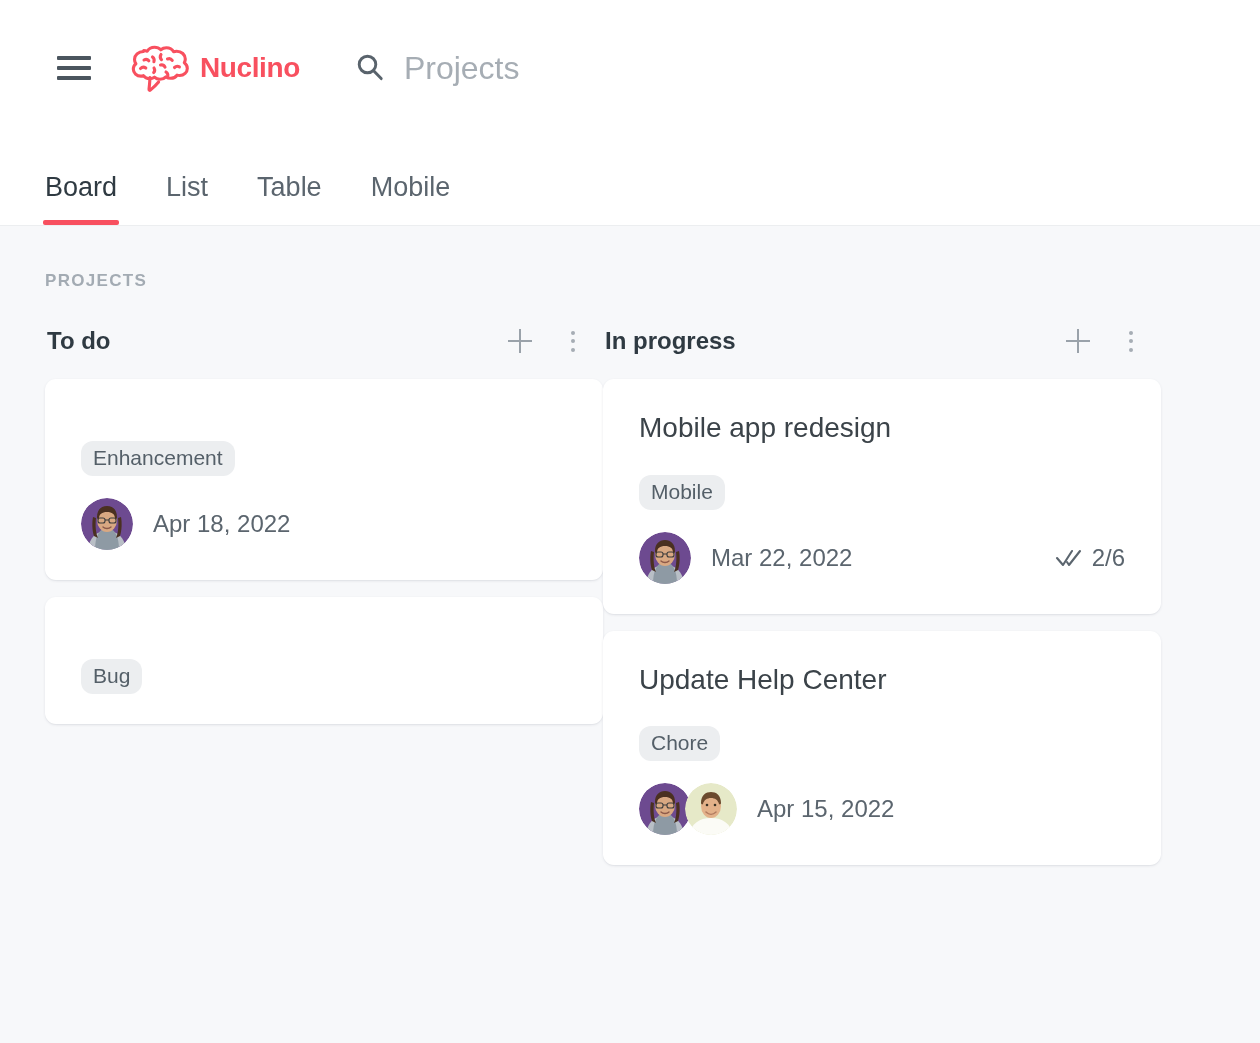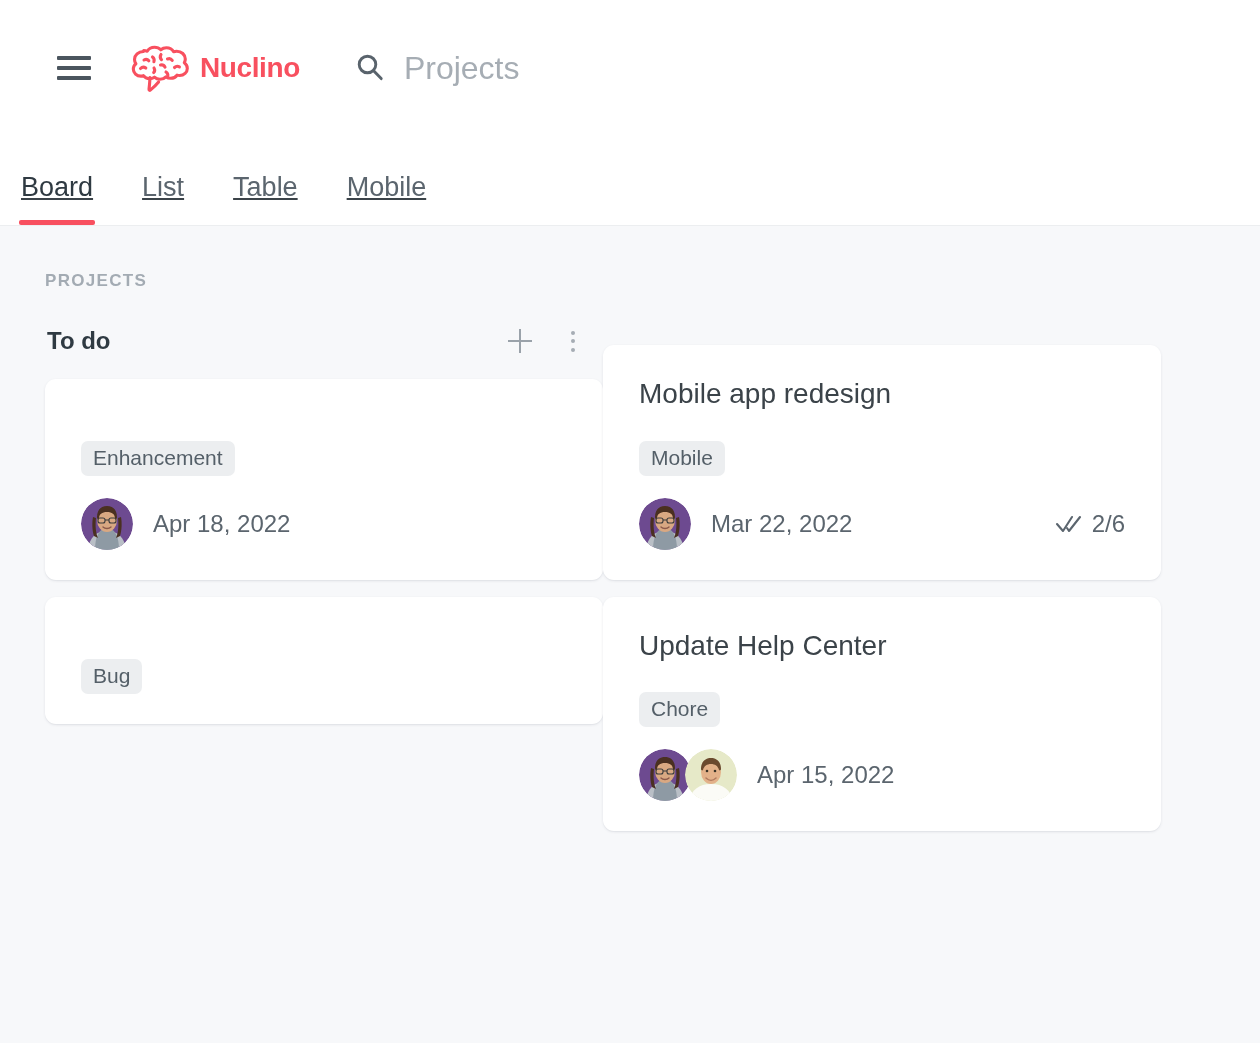--- a/index.html
+++ b/index.html
@@ -94,25 +94,24 @@
     white-space: nowrap;
     font-weight: 400;
   }
 
   
   .tabs-row {
     height: 90px;
     flex: 0 0 90px;
     display: flex;
     align-items: flex-end;
-    padding-left: 21px;
+    padding-left: 45px;
     background: #ffffff;
     border-bottom: 1px solid #eceef0;
     position: relative;
-    text-decoration: underline;
   }
   .tabs {
     display: flex;
     align-items: flex-end;
     height: 100%;
   }
   .tab {
     position: relative;
     font-size: 27px;
     color: #5b656e;
@@ -250,21 +249,21 @@
     font-size: 28px;
     color: #3b4349;
     line-height: 1.2;
     font-weight: 400;
     white-space: nowrap;
   }
   .card-tag {
     display: inline-block;
     margin-top: 30px;
     background: #eceef0;
-    border-radius: 7px;
+    border-radius: 12px;
     padding: 6px 12px 8px 12px;
     font-size: 21px;
     color: #545f68;
     line-height: 1;
   }
   .card-foot {
     margin-top: 22px;
     display: flex;
     align-items: center;
     min-height: 52px;
@@ -422,20 +421,31 @@
           </div>
 
           <div class="card">
             <div class="card-tag">Bug</div>
           </div>
 
         </div>
       </div>
 
       <div class="column">
+        <div class="column-head">
+          <span class="column-title">In progress</span>
+          <div class="column-actions">
+            <div class="plus-btn"></div>
+            <div class="col-kebab">
+              <i></i>
+              <i></i>
+              <i></i>
+            </div>
+          </div>
+        </div>
 
         <div class="cards">
 
           <div class="card">
             <div class="card-title">Mobile app redesign</div>
             <div class="card-tag">Mobile</div>
             <div class="card-foot">
               <div class="avatars">
                 <svg class="avatar" viewBox="0 0 52 52">
                   <defs>

